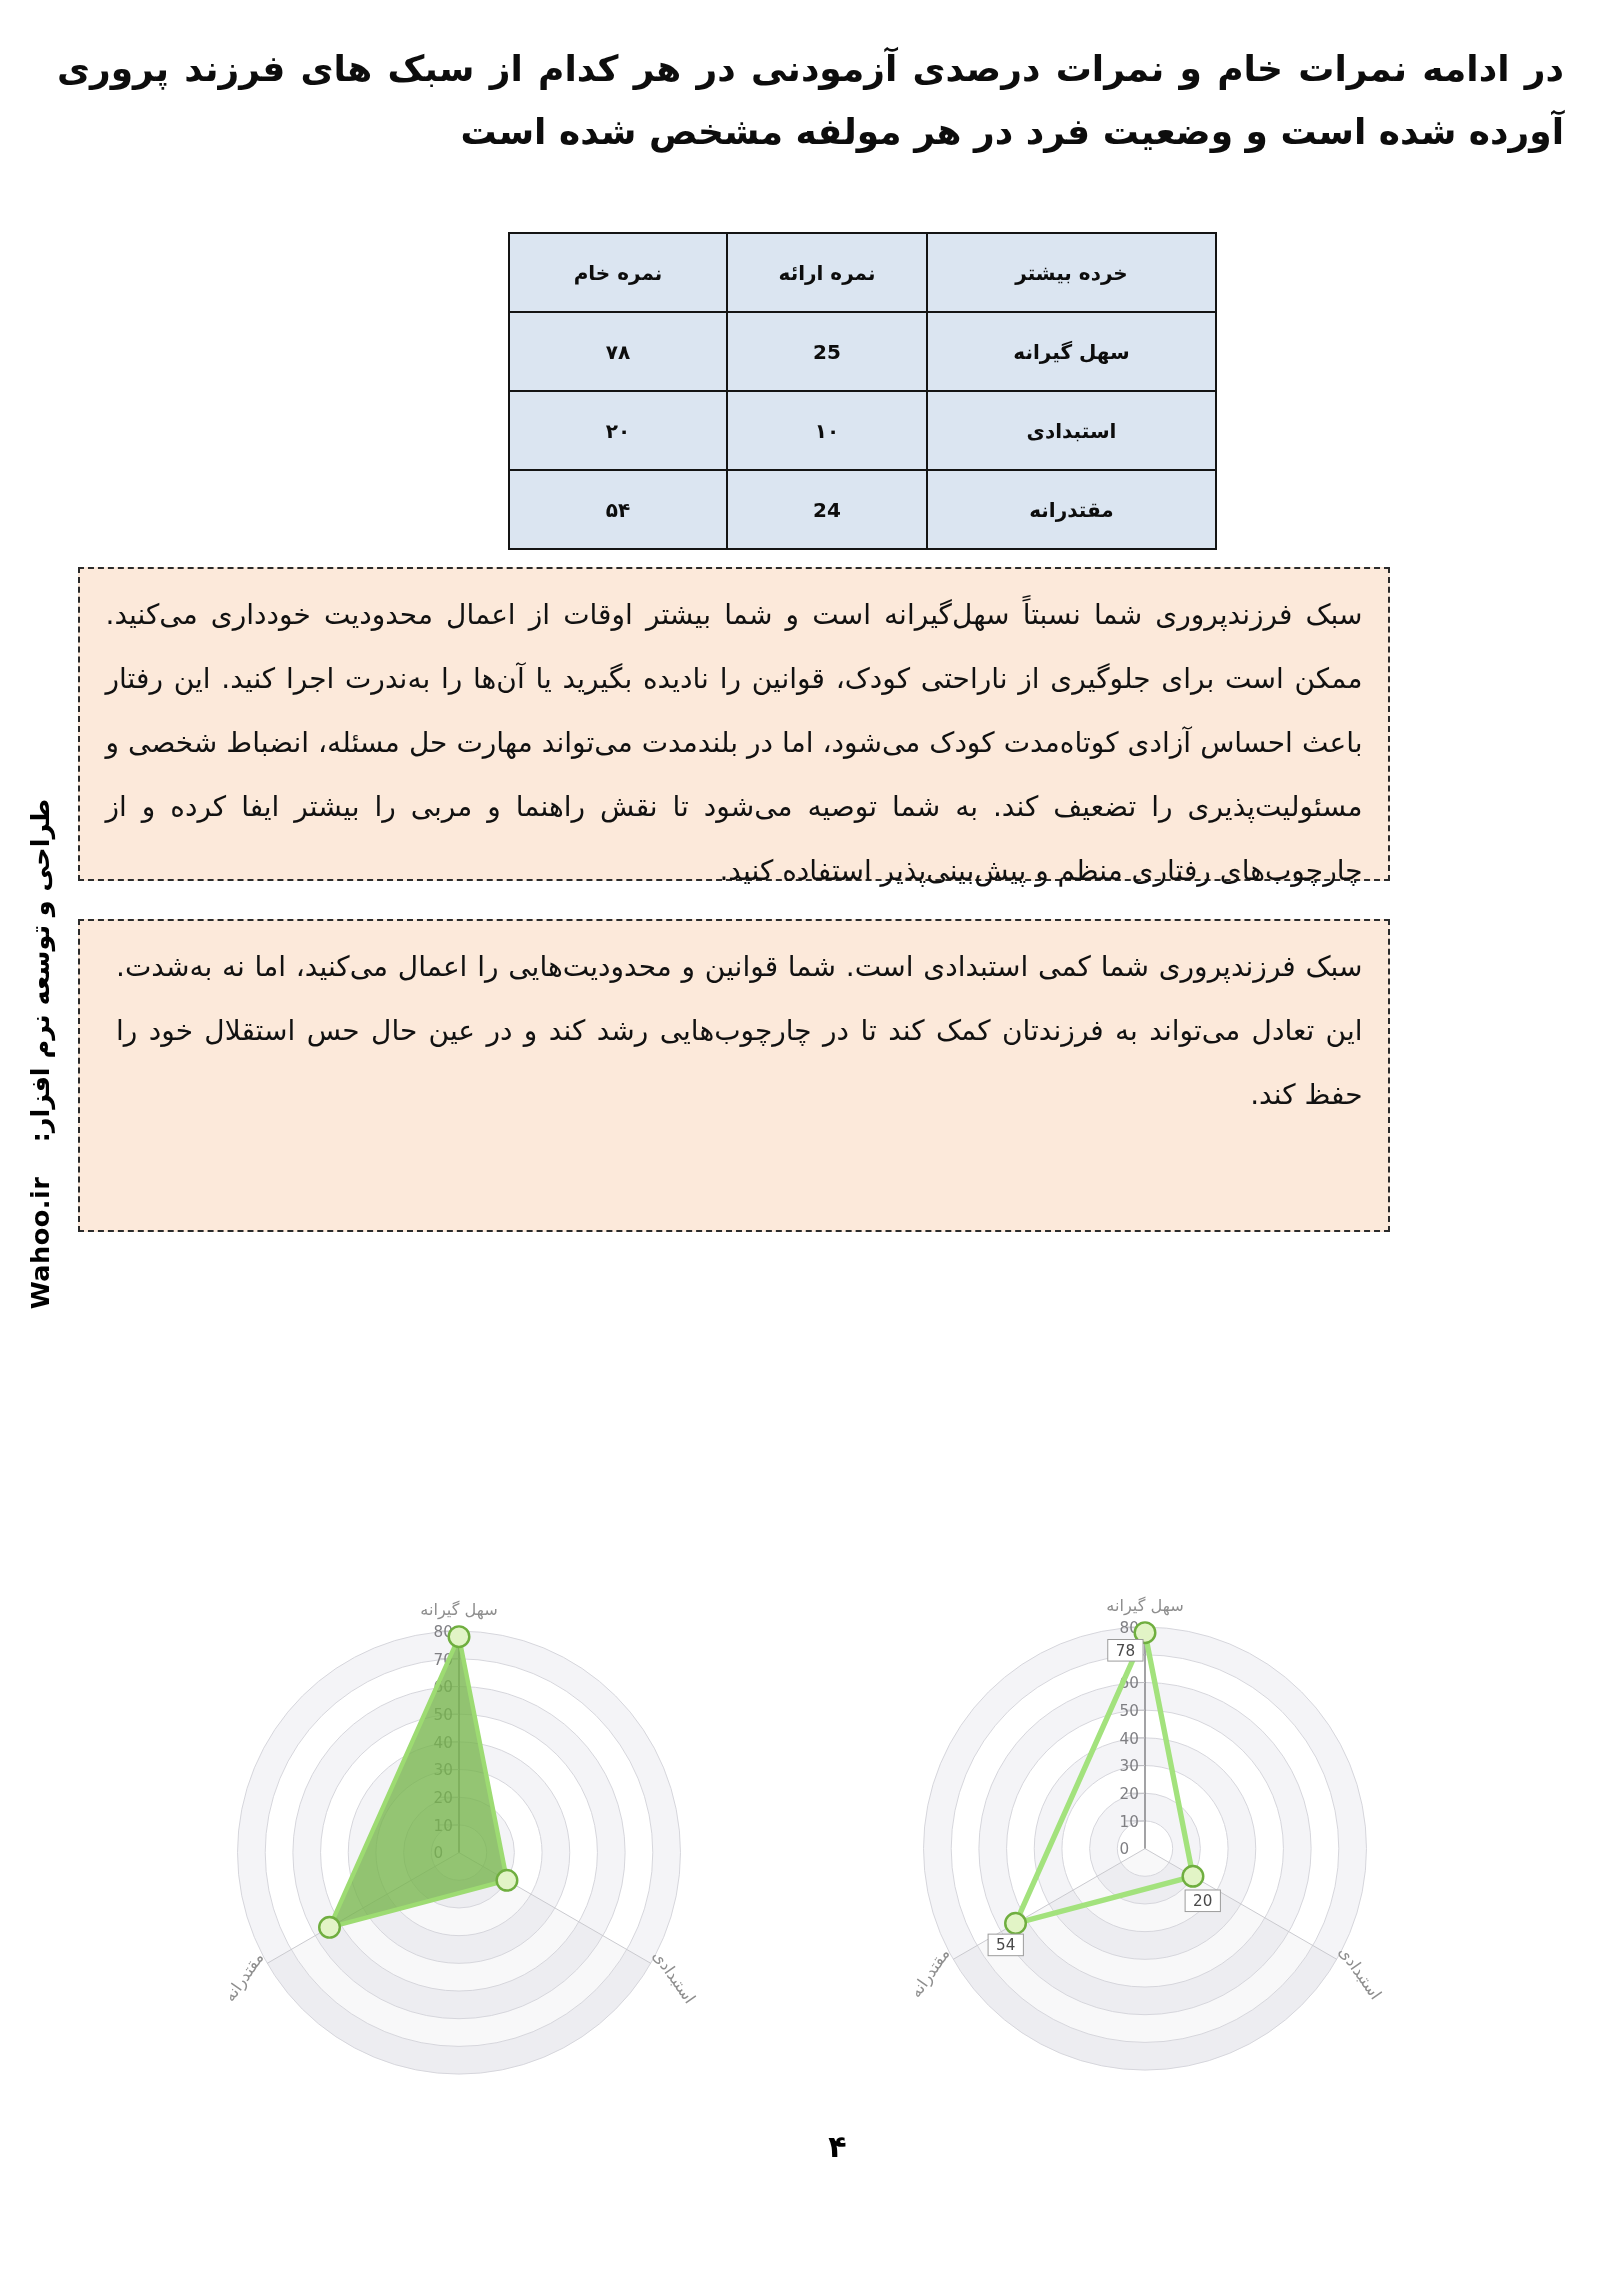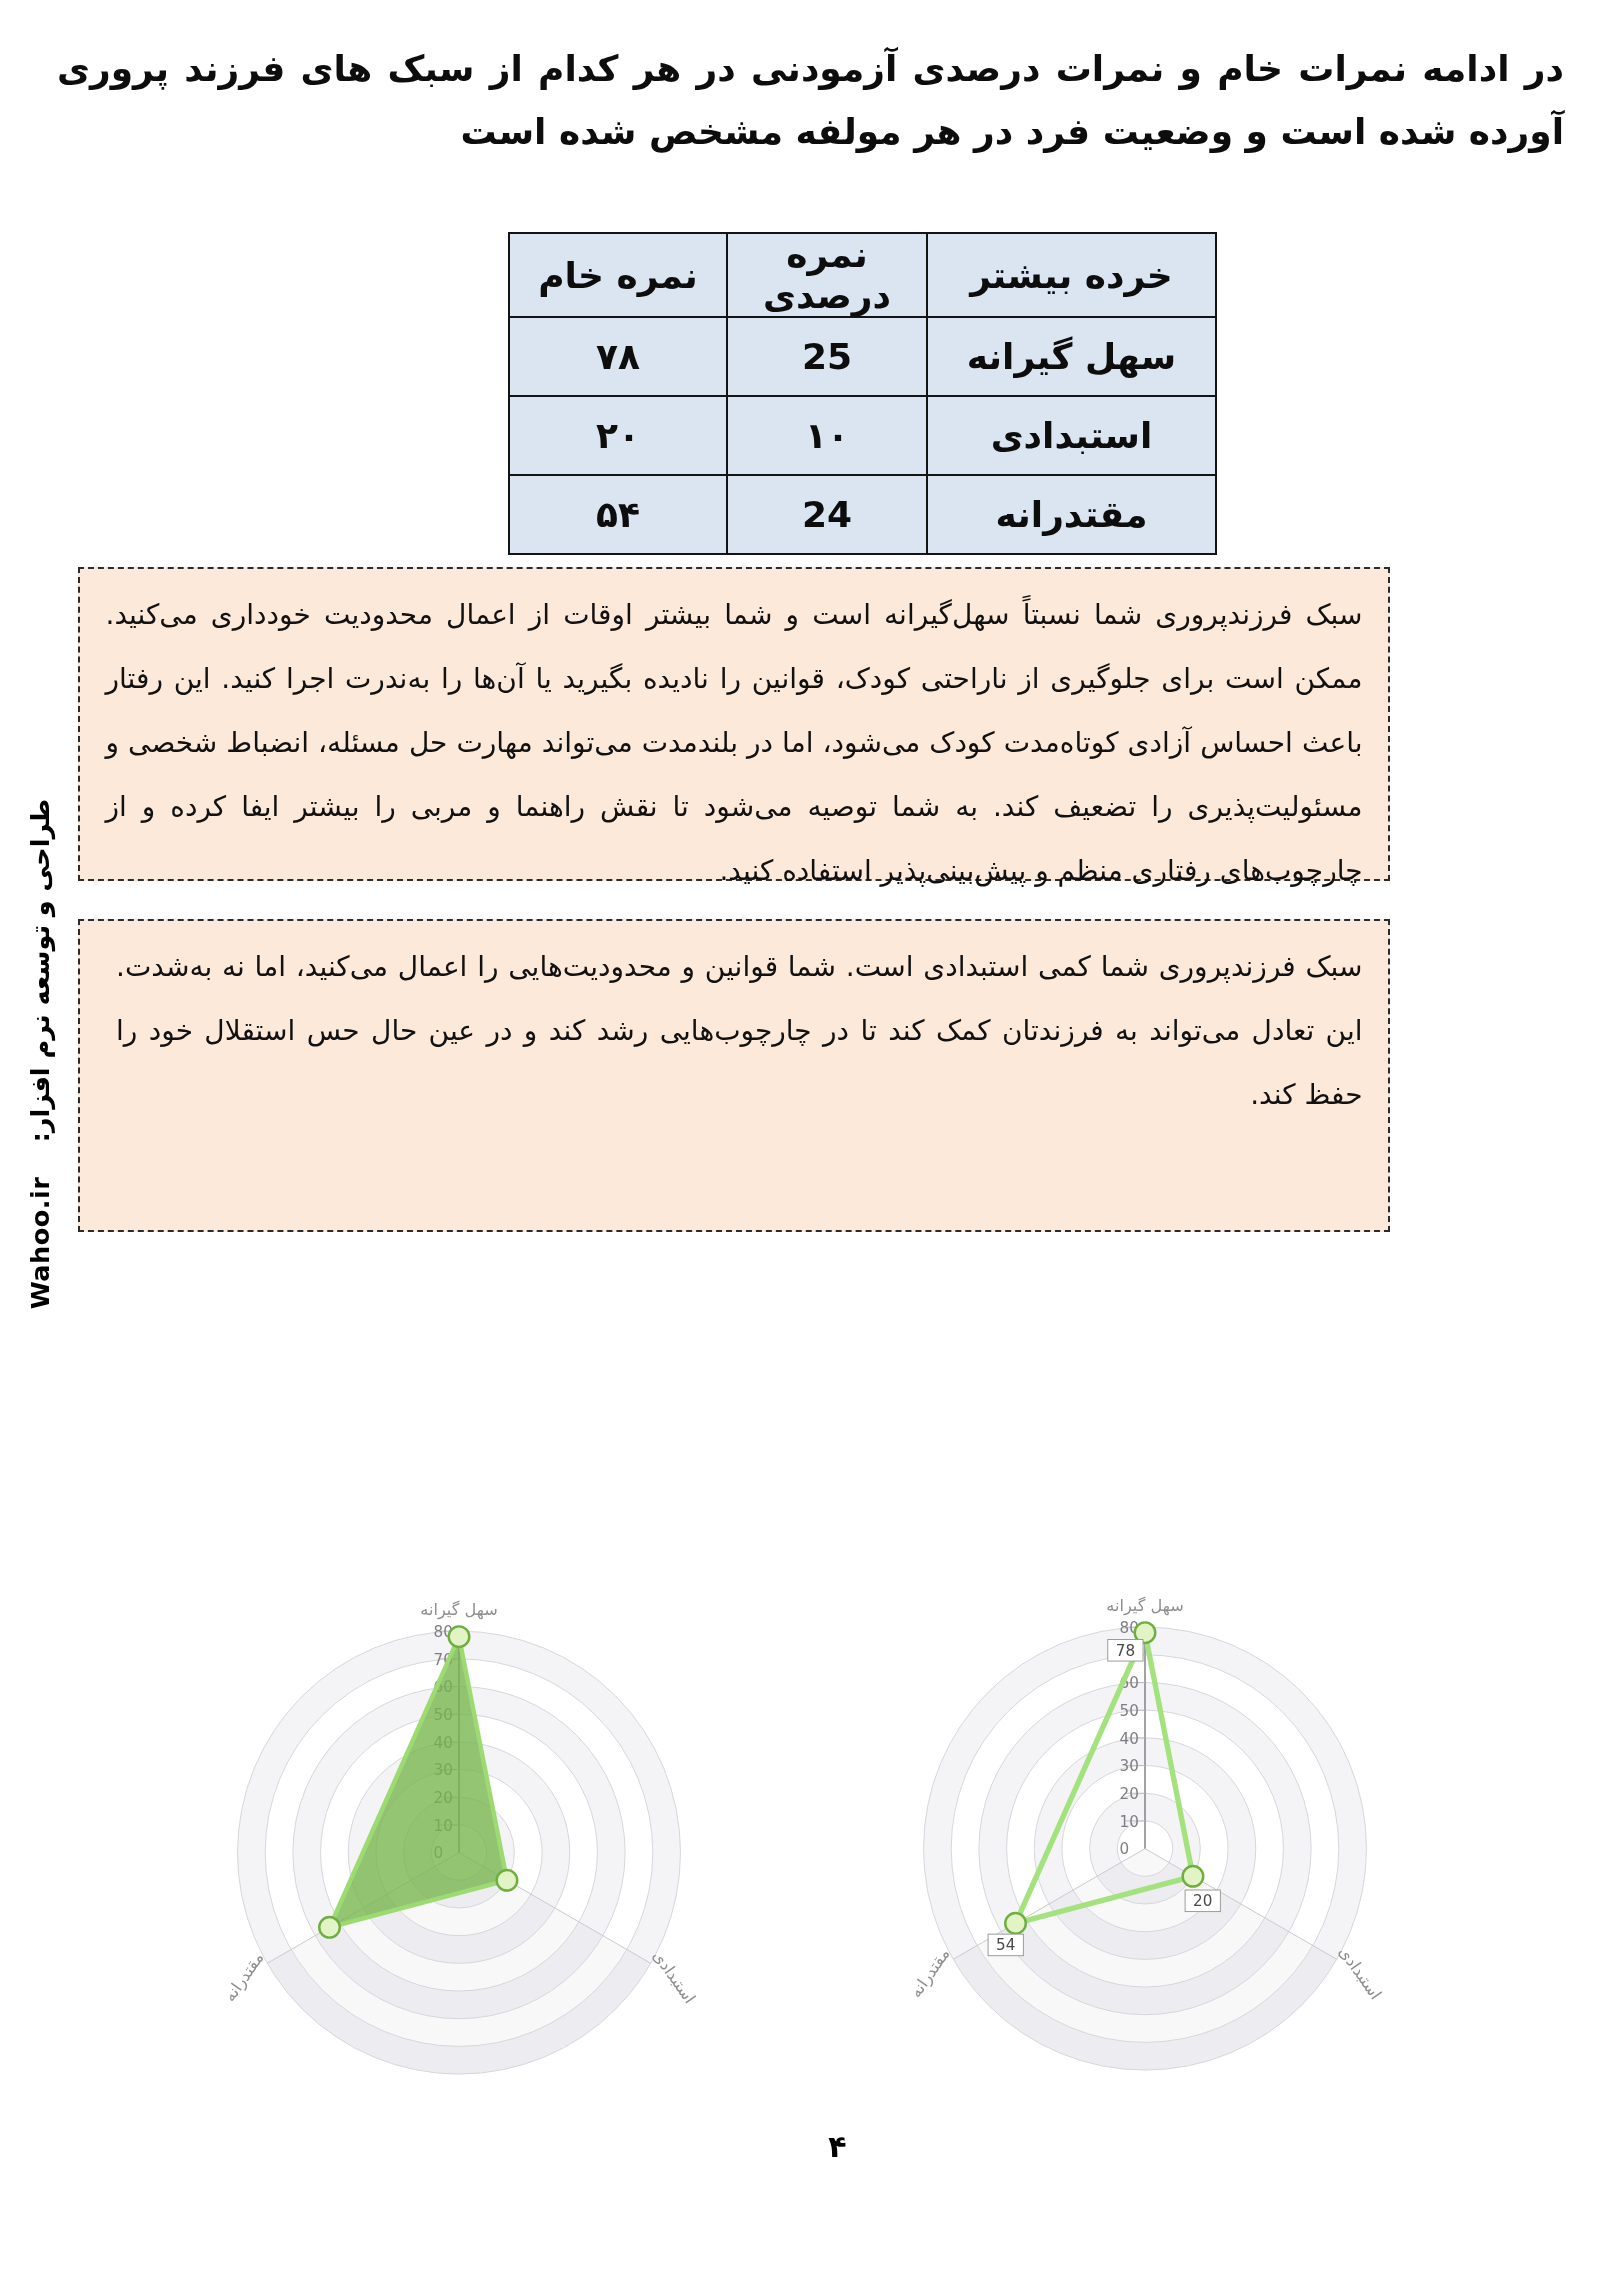--- a/index.html
+++ b/index.html
@@ -25,21 +25,21 @@
     width:709px;
     border-collapse:collapse;
     table-layout:fixed;
     direction:rtl;
   }
   table.scores th, table.scores td{
     border:2px solid #141414;
     background:#dbe5f1;
     height:77px;
     text-align:center; vertical-align:middle;
-    font-size:36px; font-weight:700; color:#0d0d0d;
+    font-size:20px; font-weight:700; color:#0d0d0d;
     padding:0 5.9px;
   }
   col.c-scale{ width:289px; }
   col.c-percent{ width:200px; }
   col.c-raw{ width:218px; }
 
   .desc-box{
     position:absolute; left:78px; width:1312px;
     box-sizing:border-box;
     background:#fce9da;
@@ -87,21 +87,21 @@
 
   <table class="scores">
     <colgroup>
       <col class="c-scale">
         <col class="c-percent">
         <col class="c-raw">
     </colgroup>
     <tbody>
         <tr>
       <th>خرده بیشتر</th>
-      <th>نمره درصدی</th>
+      <th>نمره ارائه</th>
       <th>نمره خام</th>
     </tr>
     <tr>
       <td>سهل گیرانه</td>
       <td>25</td>
       <td>۷۸</td>
     </tr>
     <tr>
       <td>استبدادی</td>
       <td>۱۰</td>

